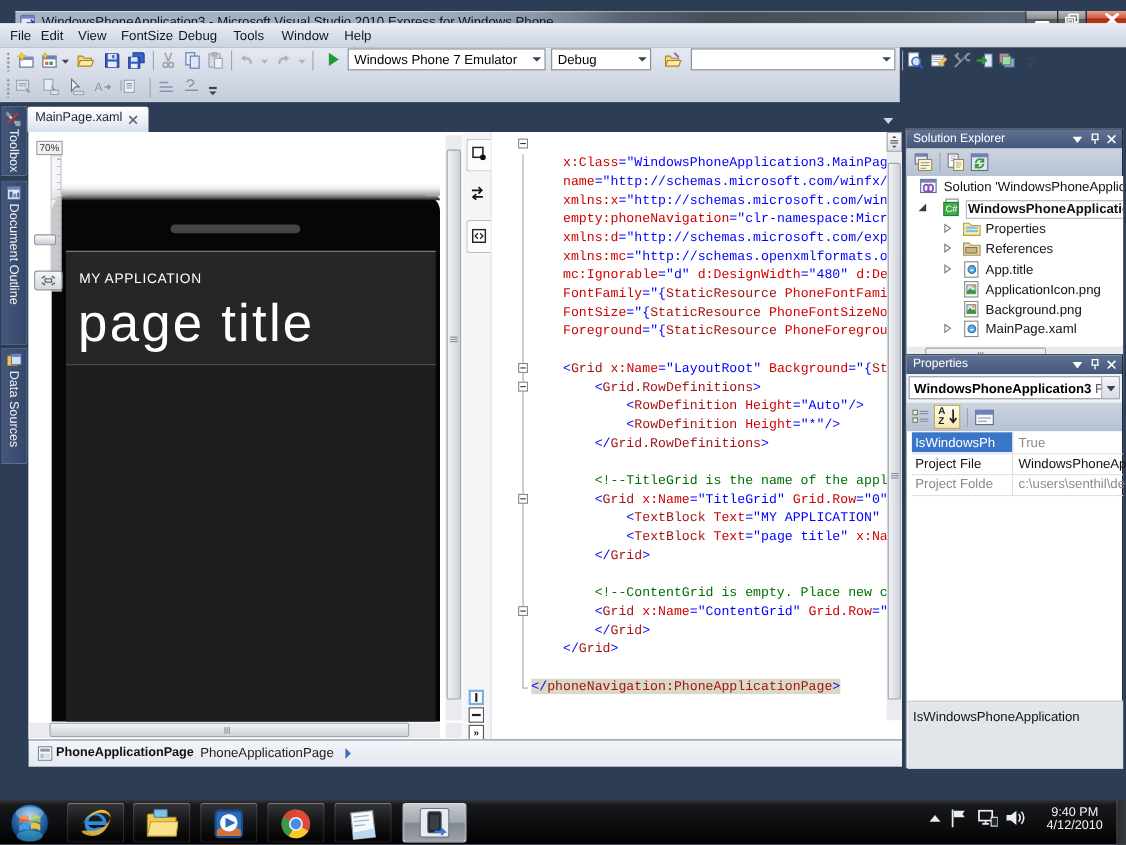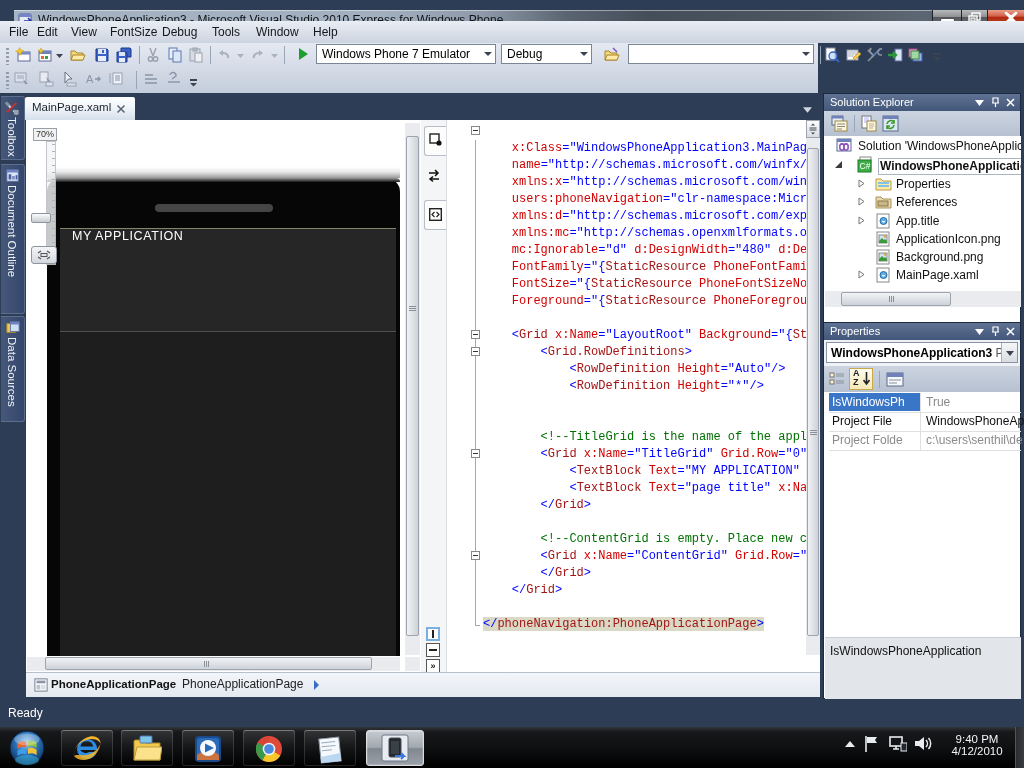--- a/index.html
+++ b/index.html
@@ -328,21 +328,22 @@
         <div class="abs" style="left:21px;top:47px;width:353px;height:11px;background:linear-gradient(#ffffff 0%,#e8e8e8 45%,#9a9a9a 100%);"></div>
 
         <div class="abs" style="left:21px;top:58px;width:353px;height:478px;background:#060606;border-radius:14px 14px 0 0;">
           <div class="abs" style="left:0;top:0;width:100%;height:4px;background:linear-gradient(#969696,#1a1a1a);border-radius:14px 14px 0 0;"></div>
 
           <div class="abs" style="left:108px;top:26px;width:118px;height:8px;background:#454545;border-radius:4px;"></div>
 
           <div class="abs" style="left:13px;top:50px;width:336px;height:428px;background:#1e1e1e;"></div>
 
           <div class="abs" style="left:13px;top:50px;width:336px;height:104px;background:#262626;border-top:1px solid #85856a;border-bottom:1px solid #4f4f4f;box-sizing:border-box;"></div>
-          <div class="abs" style="left:25px;top:51px;font-size:12.5px;letter-spacing:.6px;color:#fff;">MY APPLICATION</div>
+          <div class="abs" style="left:25px;top:68px;font-size:12.5px;letter-spacing:.6px;color:#fff;">MY APPLICATION</div>
+          <div class="abs" style="left:24px;top:89px;font-size:48px;letter-spacing:2px;color:#fff;">page title</div>
         </div>
 
         <div class="abs" style="left:7px;top:8px;width:24px;height:13px;background:#f2f2f2;border:1px solid #9aa0a8;box-sizing:border-box;font-size:9px;color:#333;text-align:center;line-height:11px;">70%</div>
         <div class="abs" style="left:20px;top:21px;width:10px;height:124px;background:rgba(243,244,246,.82);border:1px solid rgba(160,165,175,.6);box-sizing:border-box;">
           <div class="abs" style="left:5px;top:2px;width:3px;height:118px;background-image:repeating-linear-gradient(#b0b4ba 0 1px,transparent 1px 7px);"></div>
         </div>
         <div class="abs" style="left:5px;top:93px;width:20px;height:10px;background:linear-gradient(#fcfcfd,#c8ccd3);border:1px solid #8f959f;border-radius:2px;box-sizing:border-box;"></div>
         <div class="abs" style="left:5px;top:126px;width:26px;height:18px;background:linear-gradient(#f4f5f7,#d4d8de);border:1px solid #8f959f;border-radius:3px;box-sizing:border-box;">
           <svg class="abs" style="left:5px;top:3px" width="14" height="10" viewBox="0 0 14 10">
             <path d="M1 3 L4 1 M1 7 L4 9 M13 3 L10 1 M13 7 L10 9" stroke="#555" stroke-width="1.2" fill="none"></path>
@@ -397,31 +398,32 @@
         </div>
         <div class="abs" style="left:5px;top:523px;width:14px;height:14px;border:1px solid #555;background:#fff;box-sizing:border-box;">
           <div class="abs" style="left:2px;top:5px;width:8px;height:2px;background:#222;"></div>
         </div>
         <div class="abs" style="left:5px;top:539px;width:14px;height:14px;border:1px solid #555;background:#fff;box-sizing:border-box;font-size:9px;color:#111;text-align:center;line-height:12px;font-weight:bold;">»</div>
       </div>
       <div id="editor">
         <div class="cl" style="top:20px">    <span class="a">x:Class</span><span class="b">="WindowsPhoneApplication3.MainPage"</span></div>
         <div class="cl" style="top:37px">    <span class="a">name</span><span class="b">="http://schemas.microsoft.com/winfx/2006"</span></div>
         <div class="cl" style="top:54px">    <span class="a">xmlns:x</span><span class="b">="http://schemas.microsoft.com/winfx"</span></div>
-        <div class="cl" style="top:71px">    <span class="a">users:phoneNavigation</span><span class="b">="clr-namespace:Microso"</span></div>
+        <div class="cl" style="top:71px">    <span class="a">empty:phoneNavigation</span><span class="b">="clr-namespace:Microso"</span></div>
         <div class="cl" style="top:88px">    <span class="a">xmlns:d</span><span class="b">="http://schemas.microsoft.com/expressio"</span></div>
         <div class="cl" style="top:105px">    <span class="a">xmlns:mc</span><span class="b">="http://schemas.openxmlformats.org/m"</span></div>
         <div class="cl" style="top:122px">    <span class="a">mc:Ignorable</span><span class="b">="d"</span> <span class="a">d:DesignWidth</span><span class="b">="480"</span> <span class="a">d:Desig</span></div>
         <div class="cl" style="top:139px">    <span class="a">FontFamily</span><span class="b">="{</span><span class="e">StaticResource </span><span class="a">PhoneFontFamily</span></div>
         <div class="cl" style="top:156px">    <span class="a">FontSize</span><span class="b">="{</span><span class="e">StaticResource </span><span class="a">PhoneFontSizeNorm</span></div>
         <div class="cl" style="top:173px">    <span class="a">Foreground</span><span class="b">="{</span><span class="e">StaticResource </span><span class="a">PhoneForegroundB</span></div>
         <div class="cl" style="top:207px">    <span class="b">&lt;</span><span class="e">Grid</span> <span class="a">x:Name</span><span class="b">="LayoutRoot"</span> <span class="a">Background</span><span class="b">="{</span><span class="e">Stati</span></div>
         <div class="cl" style="top:224px">        <span class="b">&lt;</span><span class="e">Grid.RowDefinitions</span><span class="b">&gt;</span></div>
         <div class="cl" style="top:241px">            <span class="b">&lt;</span><span class="e">RowDefinition</span> <span class="a">Height</span><span class="b">="Auto"/&gt;</span></div>
         <div class="cl" style="top:258px">            <span class="b">&lt;</span><span class="e">RowDefinition</span> <span class="a">Height</span><span class="b">="*"/&gt;</span></div>
+        <div class="cl" style="top:275px">        <span class="b">&lt;/</span><span class="e">Grid.RowDefinitions</span><span class="b">&gt;</span></div>
         <div class="cl" style="top:309px">        <span class="g">&lt;!--TitleGrid is the name of the applica</span></div>
         <div class="cl" style="top:326px">        <span class="b">&lt;</span><span class="e">Grid</span> <span class="a">x:Name</span><span class="b">="TitleGrid"</span> <span class="a">Grid.Row</span><span class="b">="0"</span></div>
         <div class="cl" style="top:343px">            <span class="b">&lt;</span><span class="e">TextBlock</span> <span class="a">Text</span><span class="b">="MY APPLICATION"</span></div>
         <div class="cl" style="top:360px">            <span class="b">&lt;</span><span class="e">TextBlock</span> <span class="a">Text</span><span class="b">="page title"</span> <span class="a">x:Nam</span></div>
         <div class="cl" style="top:377px">        <span class="b">&lt;/</span><span class="e">Grid</span><span class="b">&gt;</span></div>
         <div class="cl" style="top:411px">        <span class="g">&lt;!--ContentGrid is empty. Place new con</span></div>
         <div class="cl" style="top:428px">        <span class="b">&lt;</span><span class="e">Grid</span> <span class="a">x:Name</span><span class="b">="ContentGrid"</span> <span class="a">Grid.Row</span><span class="b">="</span></div>
         <div class="cl" style="top:445px">        <span class="b">&lt;/</span><span class="e">Grid</span><span class="b">&gt;</span></div>
         <div class="cl" style="top:462px">    <span class="b">&lt;/</span><span class="e">Grid</span><span class="b">&gt;</span></div>
         <div class="cl" style="top:496px"><span class="hl"><span class="b">&lt;/</span><span class="e">phoneNavigation:PhoneApplicationPage</span><span class="b">&gt;</span></span></div>
@@ -459,21 +461,21 @@
         <rect x="3" y="8" width="4" height="5" fill="#b9c2d0"></rect>
           <rect x="8" y="8" width="5" height="5" fill="#d9dde5"></rect>
       </svg>
       <span class="abs" style="left:25px;top:5px;font-size:11.5px;font-weight:bold;color:#111">PhoneApplicationPage</span>
       <span class="abs" style="left:156px;top:4px;font-size:12px;color:#222">PhoneApplicationPage</span>
       <svg class="abs" style="left:287px;top:7px" width="7" height="10" viewBox="0 0 7 10">
           <path d="M1 0 L6 5 L1 10 Z" fill="#3a6ec4"></path>
         </svg>
     </div>
 
-    <div id="solexp" class="panel" style="top:0;height:244px">
+    <div id="solexp" class="panel" style="top:24px;height:244px">
       <div class="ptitle">
           <span class="abs" style="left:6px;top:2px">Solution Explorer</span>
         <svg class="abs" style="left:151px;top:6px" width="9" height="6" viewBox="0 0 9 6">
             <path d="M0 0 L9 0 L4.5 6 Z" fill="#fff"></path>
           </svg>
         <svg class="abs" style="left:167px;top:3px" width="9" height="11" viewBox="0 0 9 11">
             <path d="M2 1 L7 1 L7 6 L2 6 Z M4.5 6 L4.5 10 M1 6 L8 6" stroke="#fff" stroke-width="1.2" fill="none"></path>
           </svg>
         <svg class="abs" style="left:182px;top:4px" width="9" height="9" viewBox="0 0 9 9">
             <path d="M1 1 L8 8 M8 1 L1 8" stroke="#fff" stroke-width="1.5"></path>
@@ -634,23 +636,20 @@
           <span class="abs" style="left:97px;top:2px;color:#8a8a8a;white-space:nowrap">c:\users\senthil\de</span>
         </div>
         <div class="abs" style="left:95px;top:0;width:1px;height:57px;background:#e0e0e0;"></div>
       </div>
       <div class="abs" style="left:1px;top:314px;width:196px;height:3px;background:#e4e7ec;border-top:1px solid #c8ccd4;"></div>
       <div class="abs" style="left:1px;top:317px;width:196px;height:59px;background:#e2e5ea;">
         <span class="abs" style="left:5px;top:4px;font-size:12px;font-weight:normal;color:#111;white-space:nowrap">IsWindowsPhoneApplication</span>
       </div>
     </div>
 
-    <div id="status" class="abs">
-        <span class="abs" style="left:8px;top:6px">Ready</span>
-      </div>
   </div>
 
   <div id="taskbar" class="abs">
 
     <svg class="abs" style="left:8px;top:2px" width="38" height="38" viewBox="0 0 38 38">
       <defs>
         <radialGradient id="orb" cx="50%" cy="35%" r="70%">
           <stop offset="0%" stop-color="#9ecef5"></stop>
             <stop offset="45%" stop-color="#2a72b8"></stop>
             <stop offset="100%" stop-color="#0a2a55"></stop>

